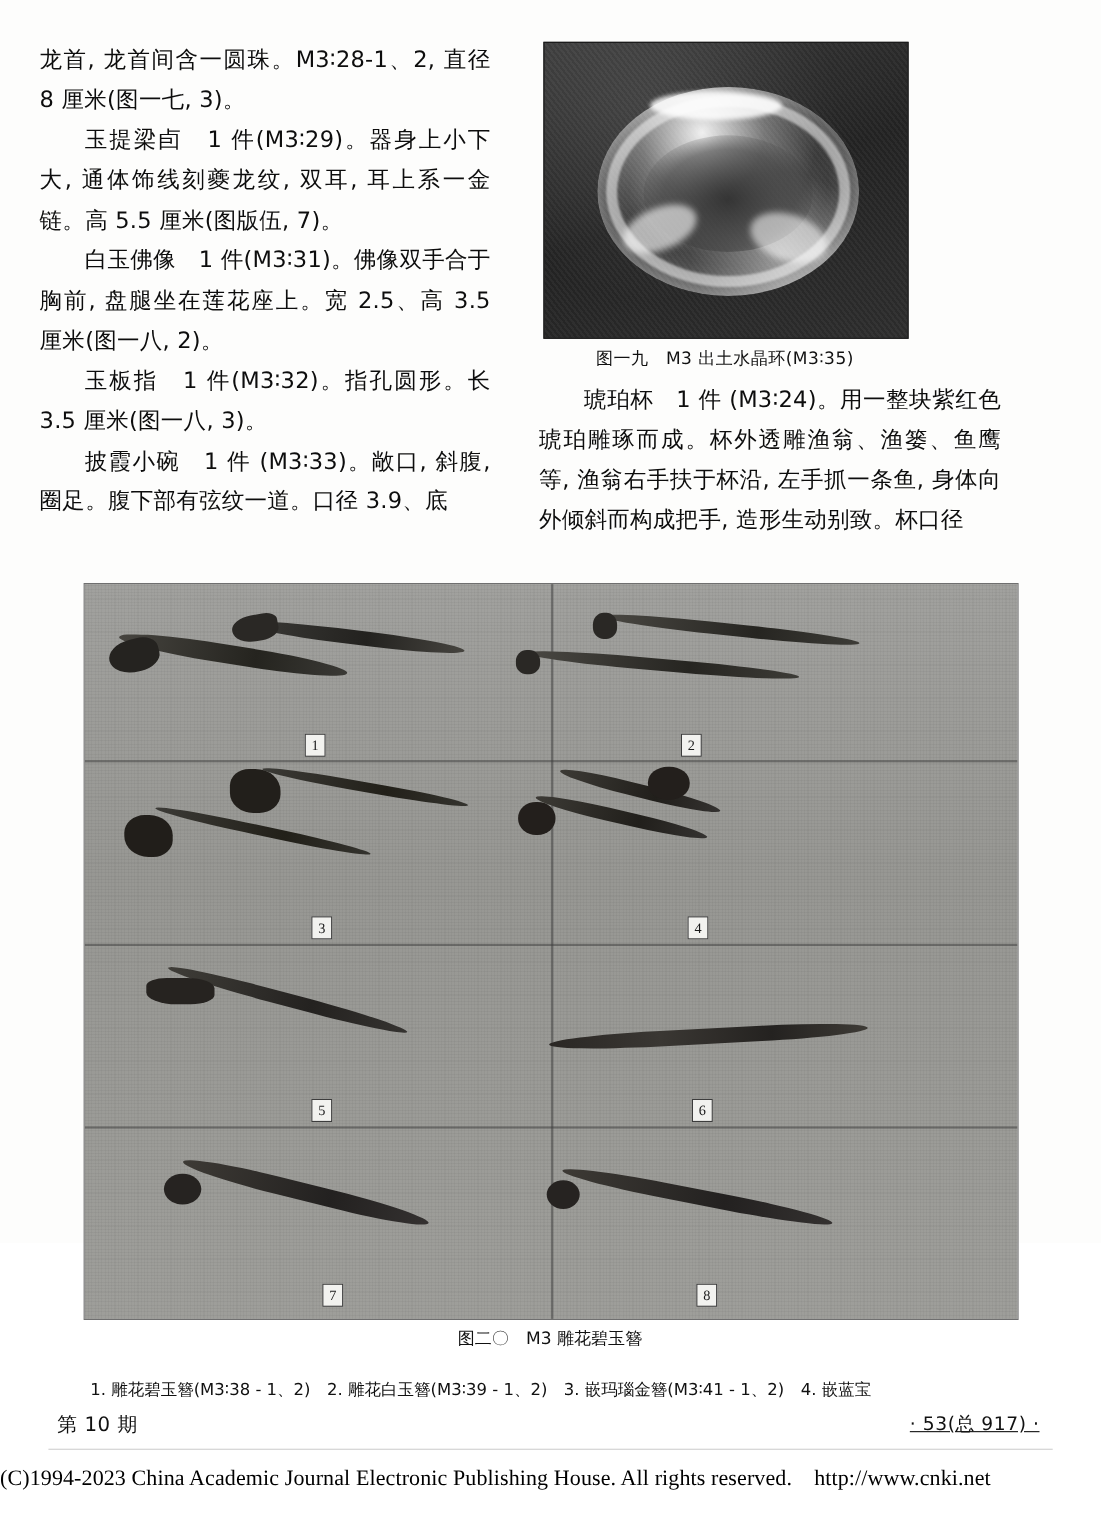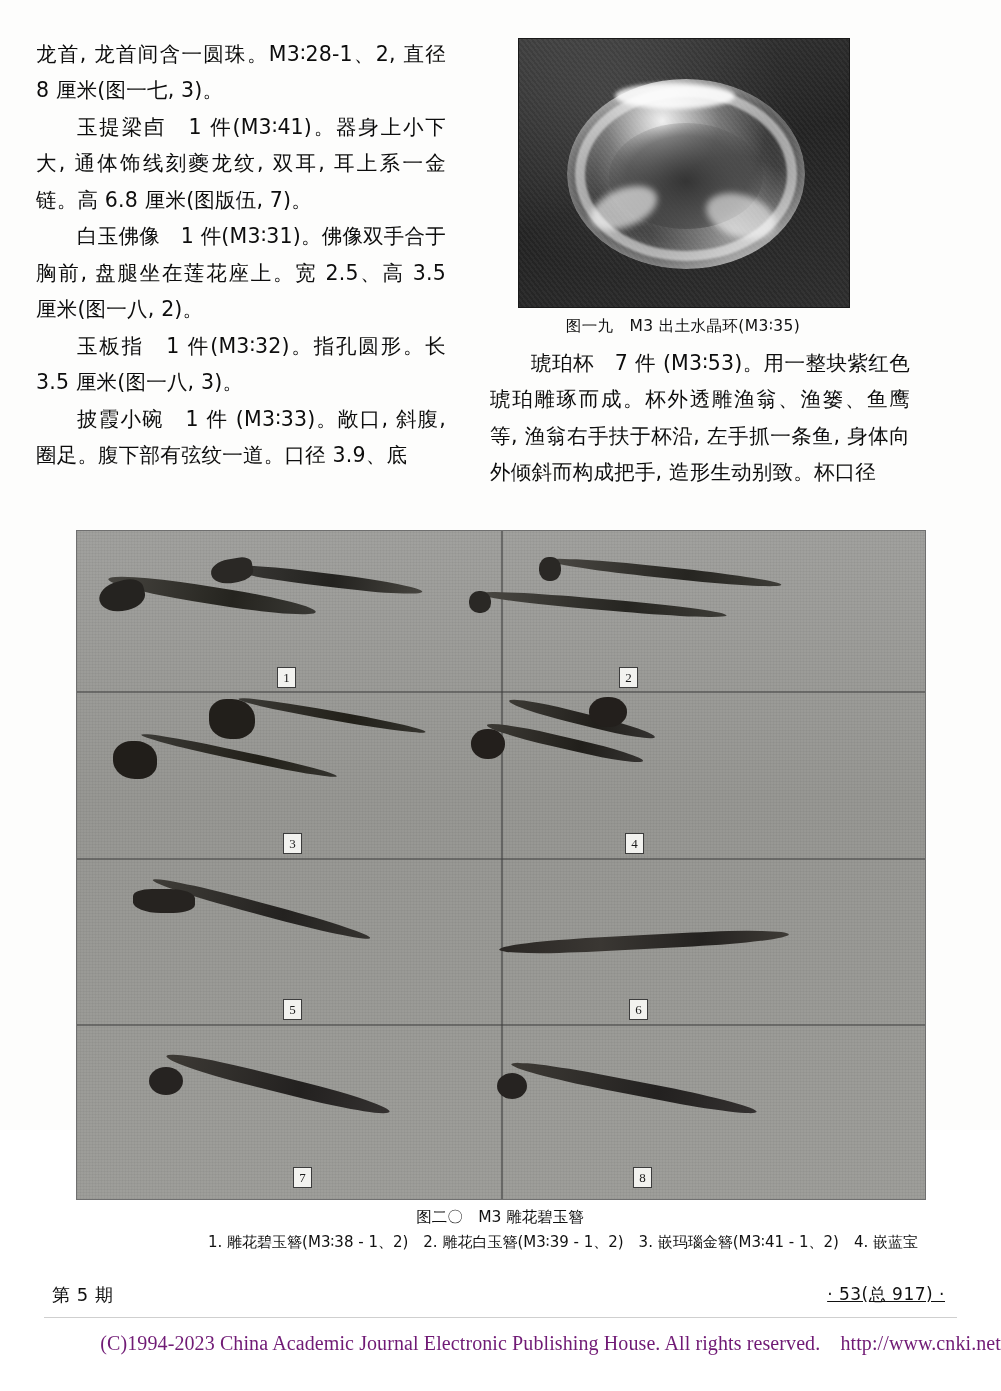--- a/index.html
+++ b/index.html
@@ -49,21 +49,21 @@
     text-indent: 2em;
     text-align: justify;
   }
   .para.noindent {
     text-indent: 0;
   }
 
   
   .fig19-wrap {
     position: absolute;
-    left: 494px;
+    left: 470px;
     top: 38px;
     width: 330px;
     padding-left: 24px;
   }
   .fig19 {
     width: 330px;
     height: 268px;
     position: relative;
     overflow: hidden;
     background: #2b2b2b;
@@ -187,24 +187,24 @@
     position: absolute;
     background: #2c2a28;
   }
   .fig20-caption {
     margin-top: 7px;
     text-align: center;
     font-size: 15.5px;
     color: #111;
   }
   .fig20-sub {
-    margin-top: 2px;
+    margin-top: 23px;
     font-size: 15px;
     line-height: 1.6;
-    text-align: right;
+    text-align: left;
     color: #111;
     padding: 0 6px;
   }
 
   
   .footer-left {
     position: absolute;
     left: 52px;
     top: 1283px;
     font-size: 18px;
@@ -218,61 +218,61 @@
     font-size: 17px;
     letter-spacing: 0.5px;
     color: #111;
     text-decoration: underline;
   }
   .copyright {
     position: absolute;
     left: 0;
     right: 0;
     top: 1330px;
-    text-align: right;
+    text-align: left;
     font-family: "Liberation Serif", serif;
     font-size: 20px;
-    color: #701a75;
+    color: #000000;
     letter-spacing: 0.1px;
   }
   .rule {
     position: absolute;
     left: 44px;
     right: 44px;
     top: 1317px;
     height: 1px;
     background: #cfcfcf;
   }
 </style>
 </head>
 <body>
 
 <div class="page">
 
   <div class="col-left">
     <p class="para noindent">龙首, 龙首间含一圆珠。M3∶28-1、2, 直径 8 厘米(图一七, 3)。</p>
-    <p class="para">玉提梁卣　1 件(M3∶41)。器身上小下大, 通体饰线刻夔龙纹, 双耳, 耳上系一金链。高 6.8 厘米(图版伍, 7)。</p>
+    <p class="para">玉提梁卣　1 件(M3∶29)。器身上小下大, 通体饰线刻夔龙纹, 双耳, 耳上系一金链。高 5.5 厘米(图版伍, 7)。</p>
     <p class="para">白玉佛像　1 件(M3∶31)。佛像双手合于胸前, 盘腿坐在莲花座上。宽 2.5、高 3.5 厘米(图一八, 2)。</p>
     <p class="para">玉板指　1 件(M3∶32)。指孔圆形。长 3.5 厘米(图一八, 3)。</p>
     <p class="para">披霞小碗　1 件 (M3∶33)。敞口, 斜腹, 圈足。腹下部有弦纹一道。口径 3.9、底</p>
   </div>
 
   <div class="fig19-wrap">
     <div class="fig19">
       <div class="noise"></div>
       <div class="crystal-ring"></div>
       <div class="highlight-a"></div>
       <div class="highlight-b"></div>
       <div class="highlight-c"></div>
     </div>
     <div class="fig19-caption">图一九　M3 出土水晶环(M3∶35)</div>
   </div>
 
   <div class="col-right-text">
-    <p class="para">琥珀杯　7 件 (M3∶53)。用一整块紫红色琥珀雕琢而成。杯外透雕渔翁、渔篓、鱼鹰等, 渔翁右手扶于杯沿, 左手抓一条鱼, 身体向外倾斜而构成把手, 造形生动别致。杯口径</p>
+    <p class="para">琥珀杯　1 件 (M3∶24)。用一整块紫红色琥珀雕琢而成。杯外透雕渔翁、渔篓、鱼鹰等, 渔翁右手扶于杯沿, 左手抓一条鱼, 身体向外倾斜而构成把手, 造形生动别致。杯口径</p>
   </div>
 
   <div class="fig20-wrap">
     <div class="fig20">
 
       <div class="grid-line-v"></div>
       <div class="grid-line-h" style="top:160px;"></div>
       <div class="grid-line-h" style="top:327px;"></div>
       <div class="grid-line-h" style="top:493px;"></div>
 
@@ -327,18 +327,18 @@
       <div class="artifact" style="left:432px; top:550px; width:250px; height:14px; border-radius:45%/60%; transform:rotate(11deg);
                   background:linear-gradient(90deg,#3d3a35 0%,#232120 60%,#343130 100%);"></div>
       <div class="artifact" style="left:420px; top:542px; width:30px; height:26px; border-radius:50%; background:#262321;"></div>
       <div class="cell-num" style="left:556px; top:636px;">8</div>
     </div>
 
     <div class="fig20-caption">图二〇　M3 雕花碧玉簪</div>
     <div class="fig20-sub">1. 雕花碧玉簪(M3∶38 - 1、2)　2. 雕花白玉簪(M3∶39 - 1、2)　3. 嵌玛瑙金簪(M3∶41 - 1、2)　4. 嵌蓝宝</div>
   </div>
 
-  <div class="footer-left">第 5 期</div>
+  <div class="footer-left">第 10 期</div>
   <div class="footer-right">· 53(总 917) ·</div>
   <div class="rule"></div>
   <div class="copyright">(C)1994-2023 China Academic Journal Electronic Publishing House. All rights reserved.　http://www.cnki.net</div>
 
 </div>
 
 </body></html>

